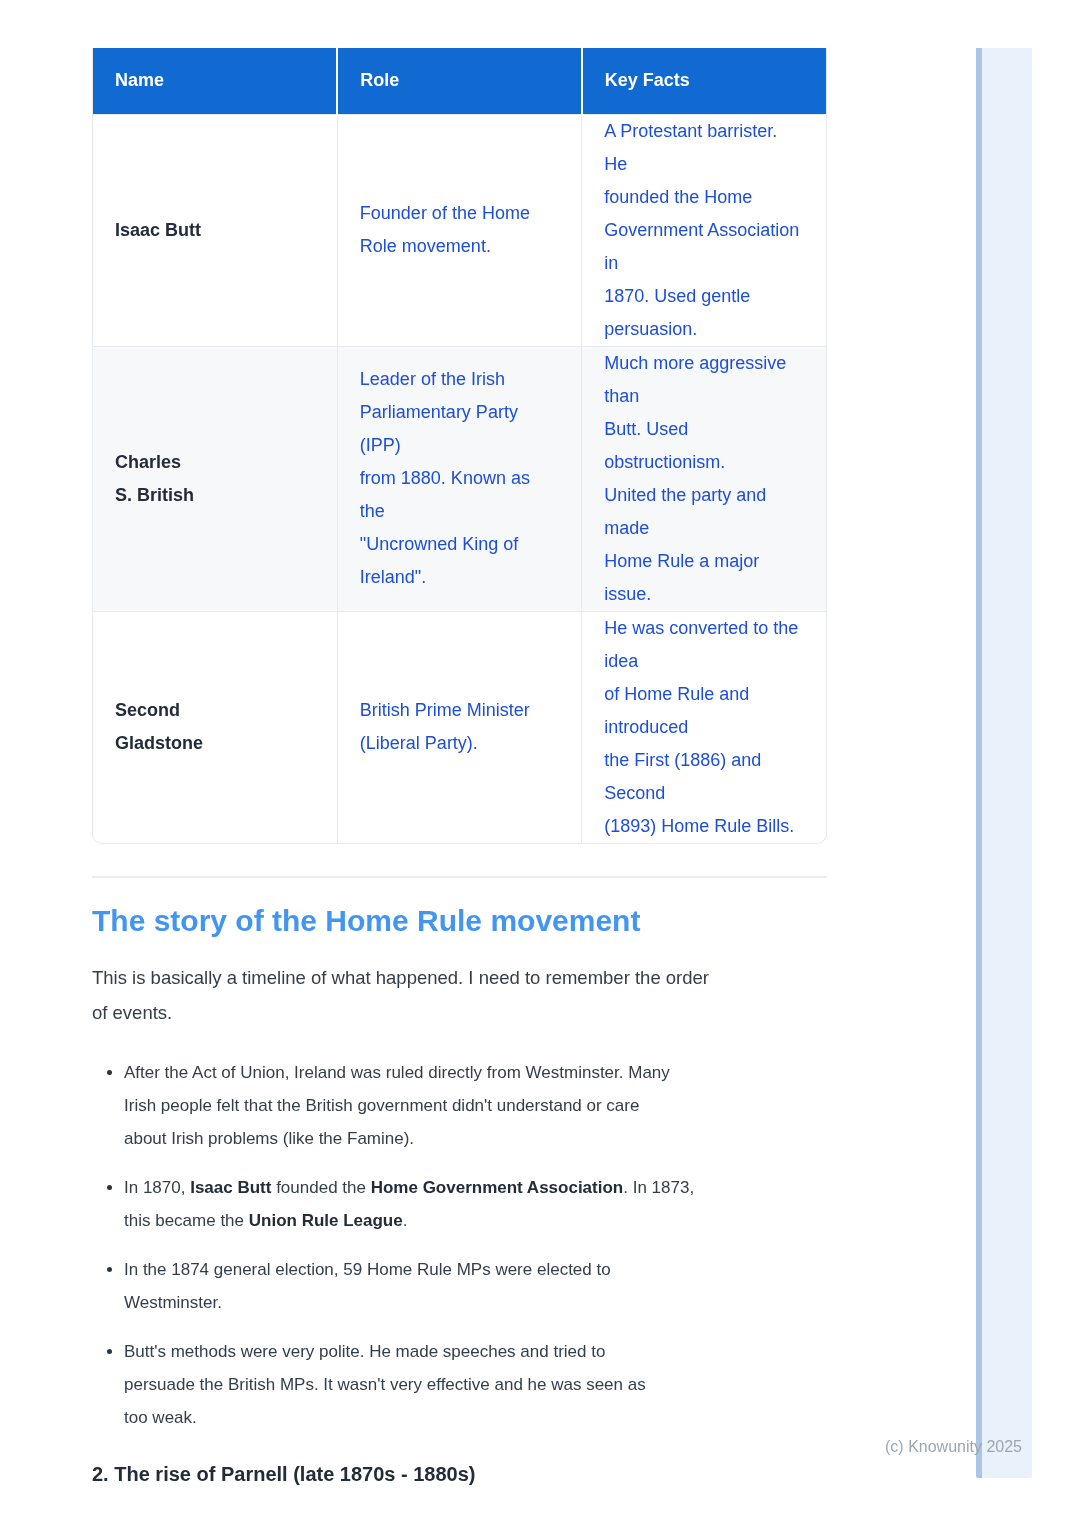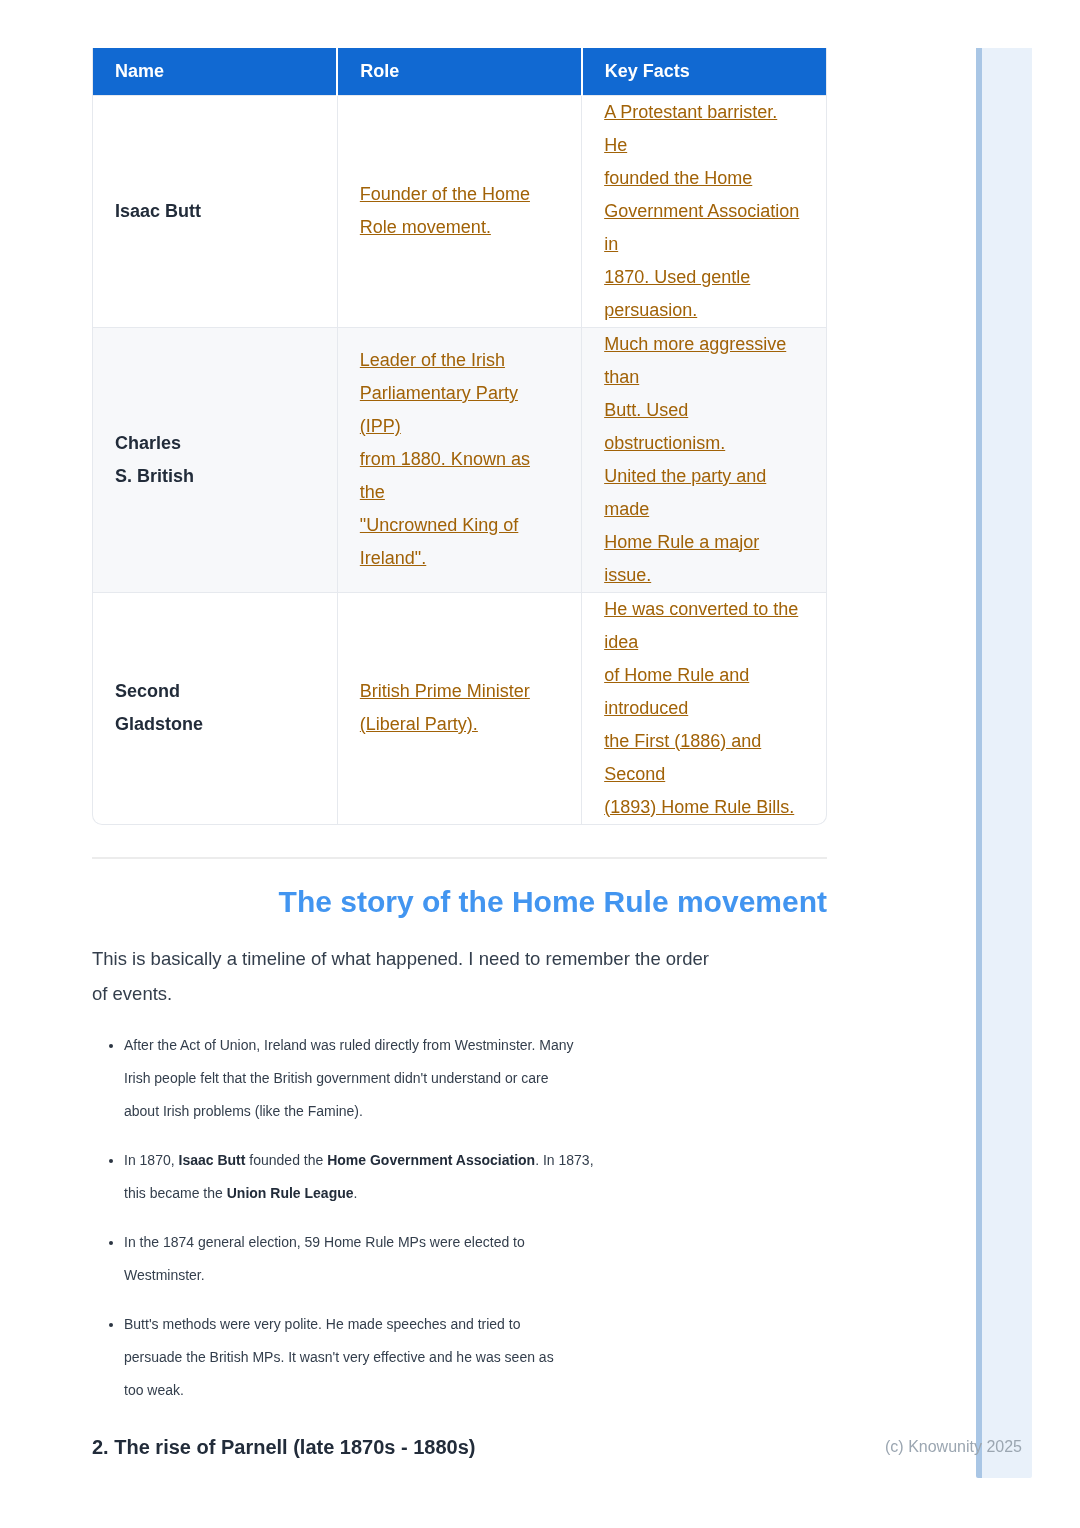--- a/index.html
+++ b/index.html
@@ -22,50 +22,50 @@
   }
   .content{position:absolute;left:92px;top:48px;width:735px;}
   .table-card{
     border:1px solid var(--border);border-top:none;
     border-radius:0 0 10px 10px;overflow:hidden;
   }
   table{width:100%;border-collapse:collapse;table-layout:fixed;}
   thead th{
     background:var(--header-bg);color:#ffffff;
     font-size:18px;font-weight:700;text-align:left;
-    height:47px;padding:0 22px;vertical-align:middle;
+    height:66px;padding:0 22px;vertical-align:middle;
   }
   thead th:not(:last-child){border-right:2px solid #ffffff;}
   tbody th, tbody td{
     padding:0 22px;vertical-align:middle;
     font-size:18px;line-height:33px;text-align:left;
     white-space:pre-line;border-top:1px solid var(--border);
   }
   tbody th{font-weight:700;color:var(--text-strong);}
-  tbody td{font-weight:400;color:#a16207;text-decoration:underline;}
+  tbody td{font-weight:400;color:#1d4ed8;}
   tbody th:not(:last-child), tbody td:not(:last-child){border-right:1px solid var(--border);}
   tbody tr:nth-child(1){height:205px;}
   tbody tr:nth-child(2){height:206px;background:var(--alt-row);}
   tbody tr:nth-child(3){height:169px;}
   .divider{height:2px;background:#ececec;margin:32px 0 0 0;border:none;}
   h2.story-heading{
     font-size:30px;line-height:42px;font-weight:700;
-    color:var(--heading-blue);margin:22px 0 18px 0;text-align:right;
+    color:var(--heading-blue);margin:22px 0 18px 0;
   }
   p.intro{
     font-size:18.5px;line-height:35px;color:var(--text);
-    margin:18px 0 18px 0;white-space:pre-line;
+    margin:18px 0 26px 0;white-space:pre-line;
   }
   h3.sub-heading{
     font-size:20px;line-height:28px;font-weight:700;
     color:var(--text-strong);margin:26px 0 26px 0;
   }
   ul.bullets{margin:0 0 10px 0;padding:0 0 0 32px;}
   ul.bullets li{
-    font-size:14px;line-height:33px;color:var(--text);
+    font-size:17px;line-height:33px;color:var(--text);
     margin:0 0 16px 0;white-space:pre-line;
   }
   ul.bullets li::marker{color:#2b3542;}
   strong{font-weight:700;color:var(--text-strong);}
   .edge-strip{
     position:absolute;left:976px;top:48px;width:56px;height:1430px;
     background:var(--edge-fill);border-left:6px solid var(--edge-border);
     border-radius:0 0 2px 2px;
   }
   .copyright{

